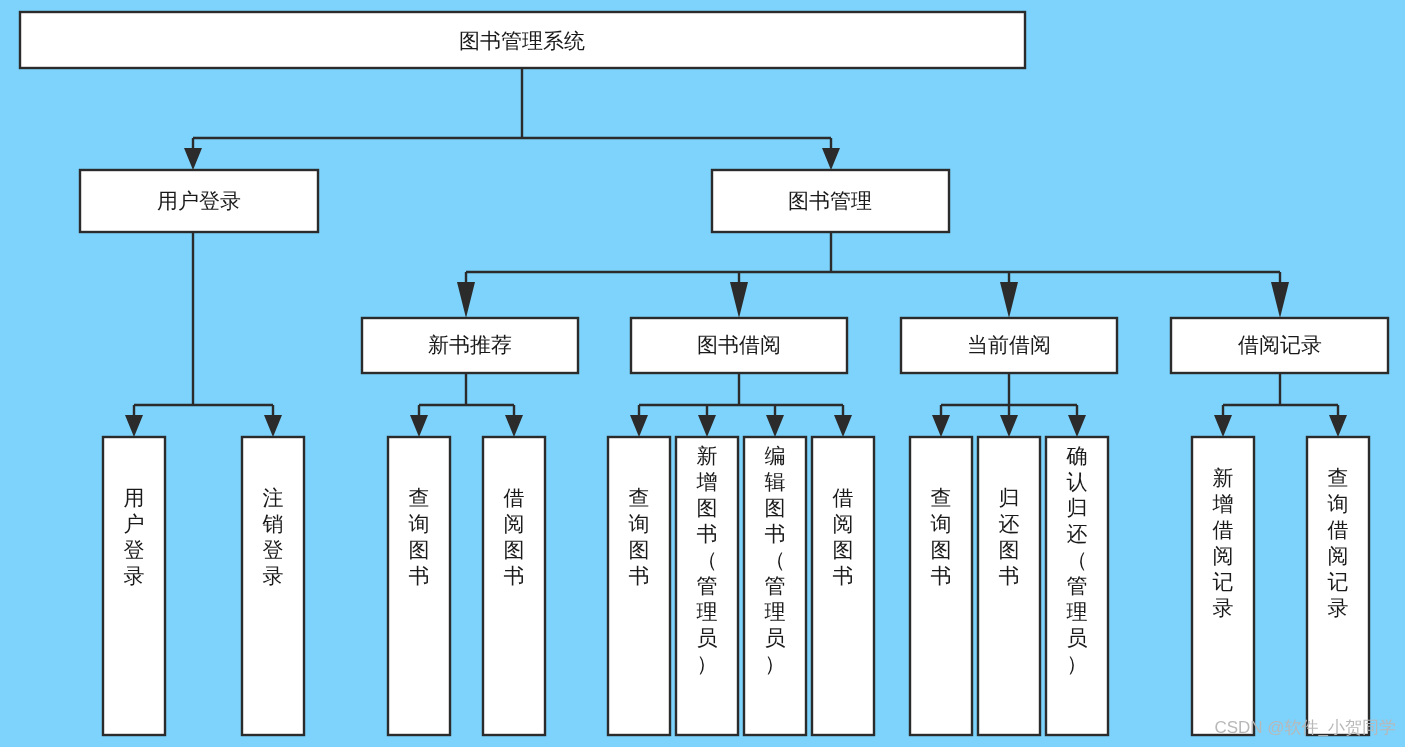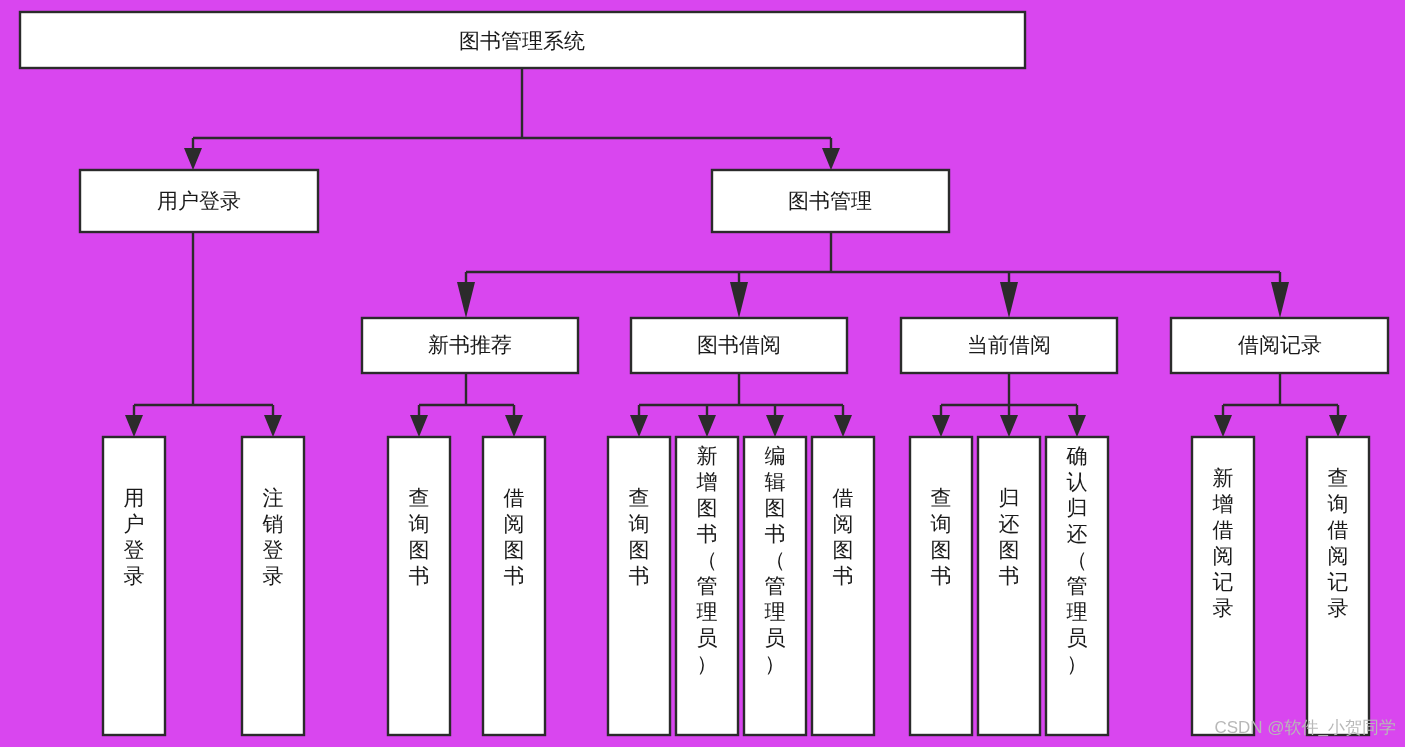--- a/index.html
+++ b/index.html
@@ -7,21 +7,21 @@
     padding: 0;
     background: #ffffff;
   }
   body {
     font-family: "Liberation Sans", "DejaVu Sans", sans-serif;
   }
   #diagram-root {
     position: relative;
     width: 1405px;
     height: 747px;
-    background: #d946ef;
+    background: #7dd3fc;
     overflow: hidden;
   }
   svg.diagram-canvas {
     position: absolute;
     left: 0;
     top: 0;
     width: 1405px;
     height: 747px;
     display: block;
   }

